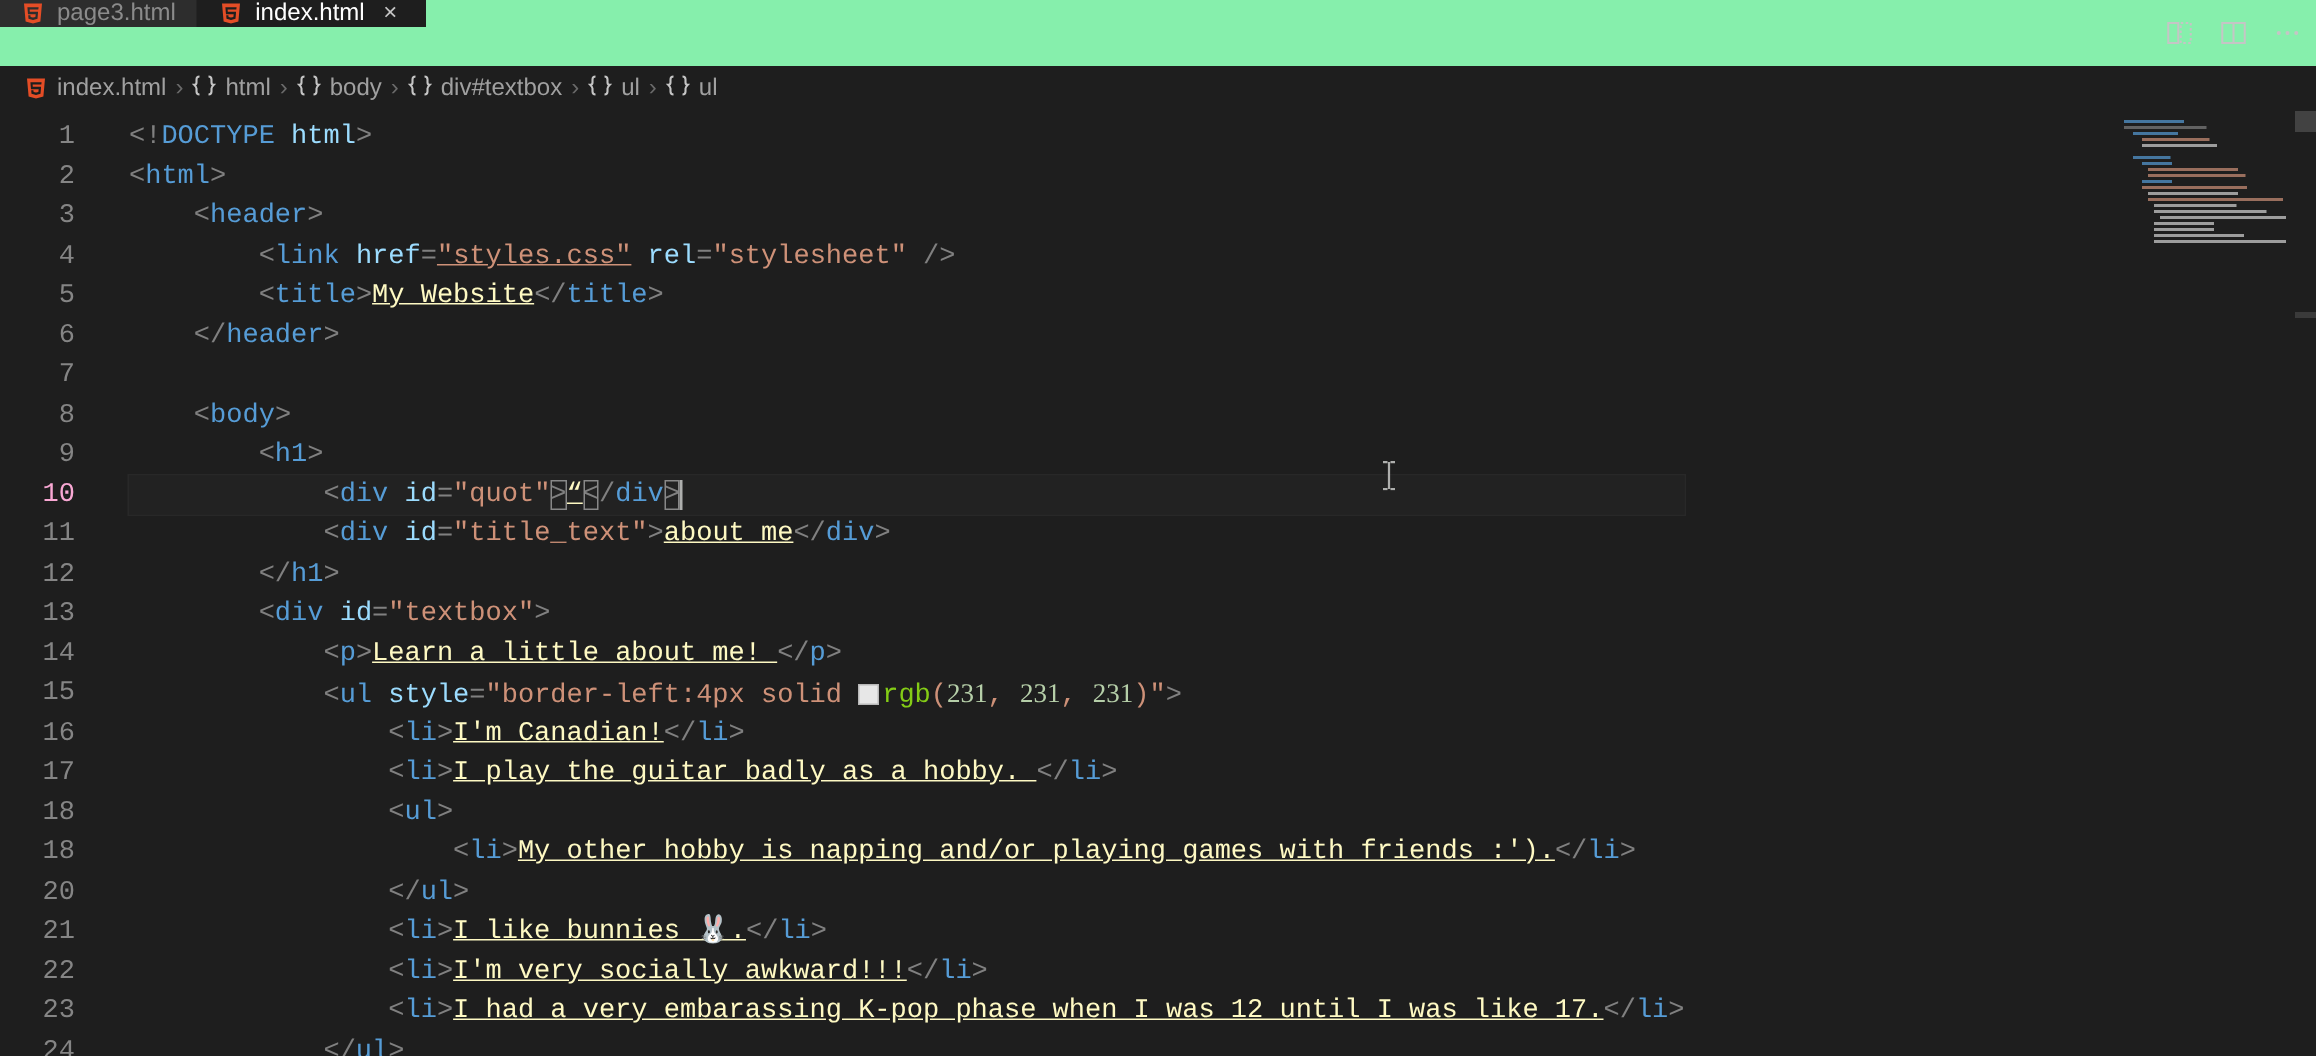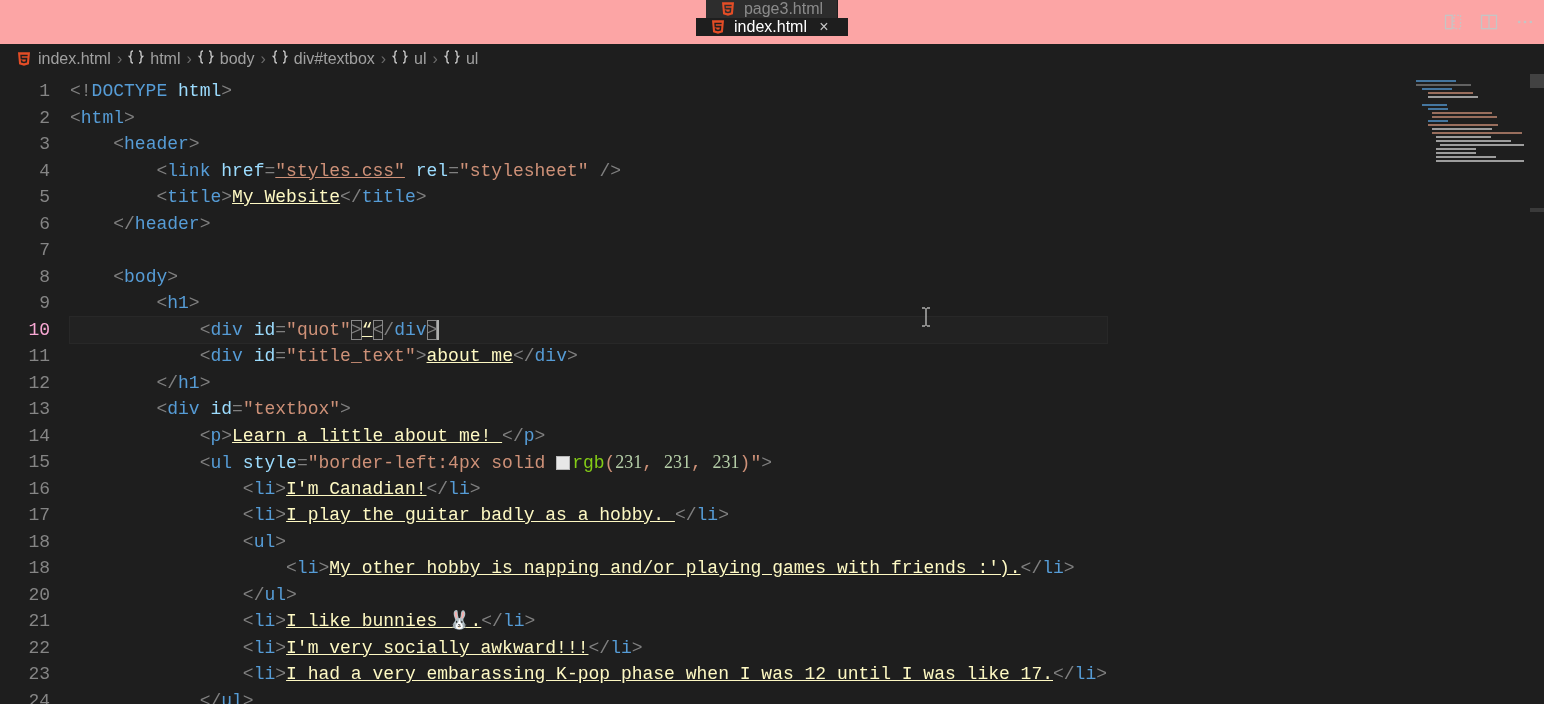--- a/index.html
+++ b/index.html
@@ -8,24 +8,23 @@
     height: 704px;
     background: #1e1e1e;
     font-family: Consolas, 'Courier New', monospace;
     color: #d4d4d4;
     overflow: hidden;
     position: relative;
   }
   .tab-bar {
     display: flex;
     height: 44px;
-    background: #fca5a5;
-    align-items: center;
+    background: #86efac;
+    align-items: flex-start;
     position: relative;
-    flex-direction: column;
   }
   .tab {
     display: flex;
     align-items: center;
     padding: 0 14px;
     gap: 8px;
     font-size: 16px;
     font-family: "Segoe UI", Arial, sans-serif;
     color: #8b8b8b;
     background: #2d2d2d;
@@ -104,21 +103,21 @@
   }
   .gutter .ln { height: 26.5px; }
   .gutter .ln.active { color: #f9a8d4; }
   .code {
     font-size: 18px;
     line-height: 26.5px;
     padding-top: 4px;
     white-space: pre;
     position: relative;
   }
-  .code-line { height: 26.5px; position: relative; }
+  .code-line { height: 26.5px; position: relative; margin-left: 16px; }
   .code-line.active-line {
     background: rgba(255,255,255,0.02);
     outline: 1px solid #282828;
   }
   .pn { color: #808080; }   
   .tg { color: #569cd6; }   
   .at { color: #9cdcfe; }   
   .st { color: #ce9178; }   
   .tx { color: #fef9c3; text-decoration: underline; }   
   .fn { color: #84cc16; }   

